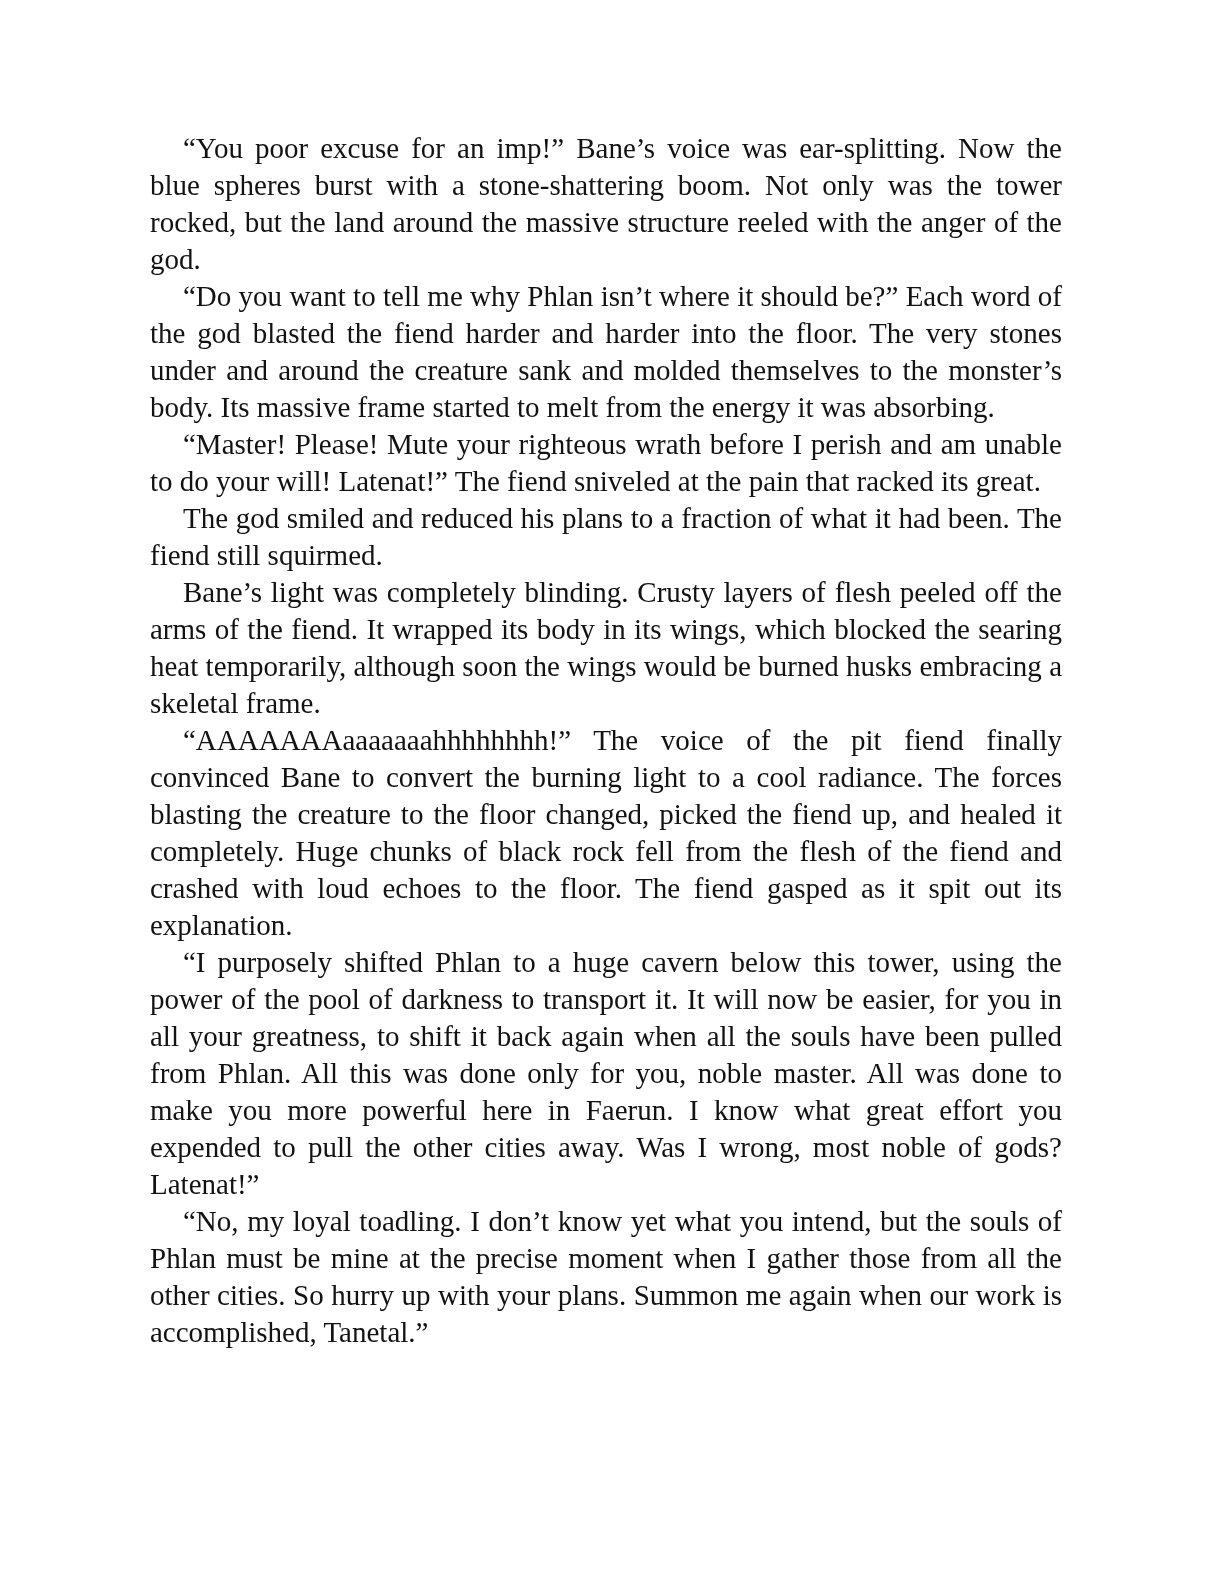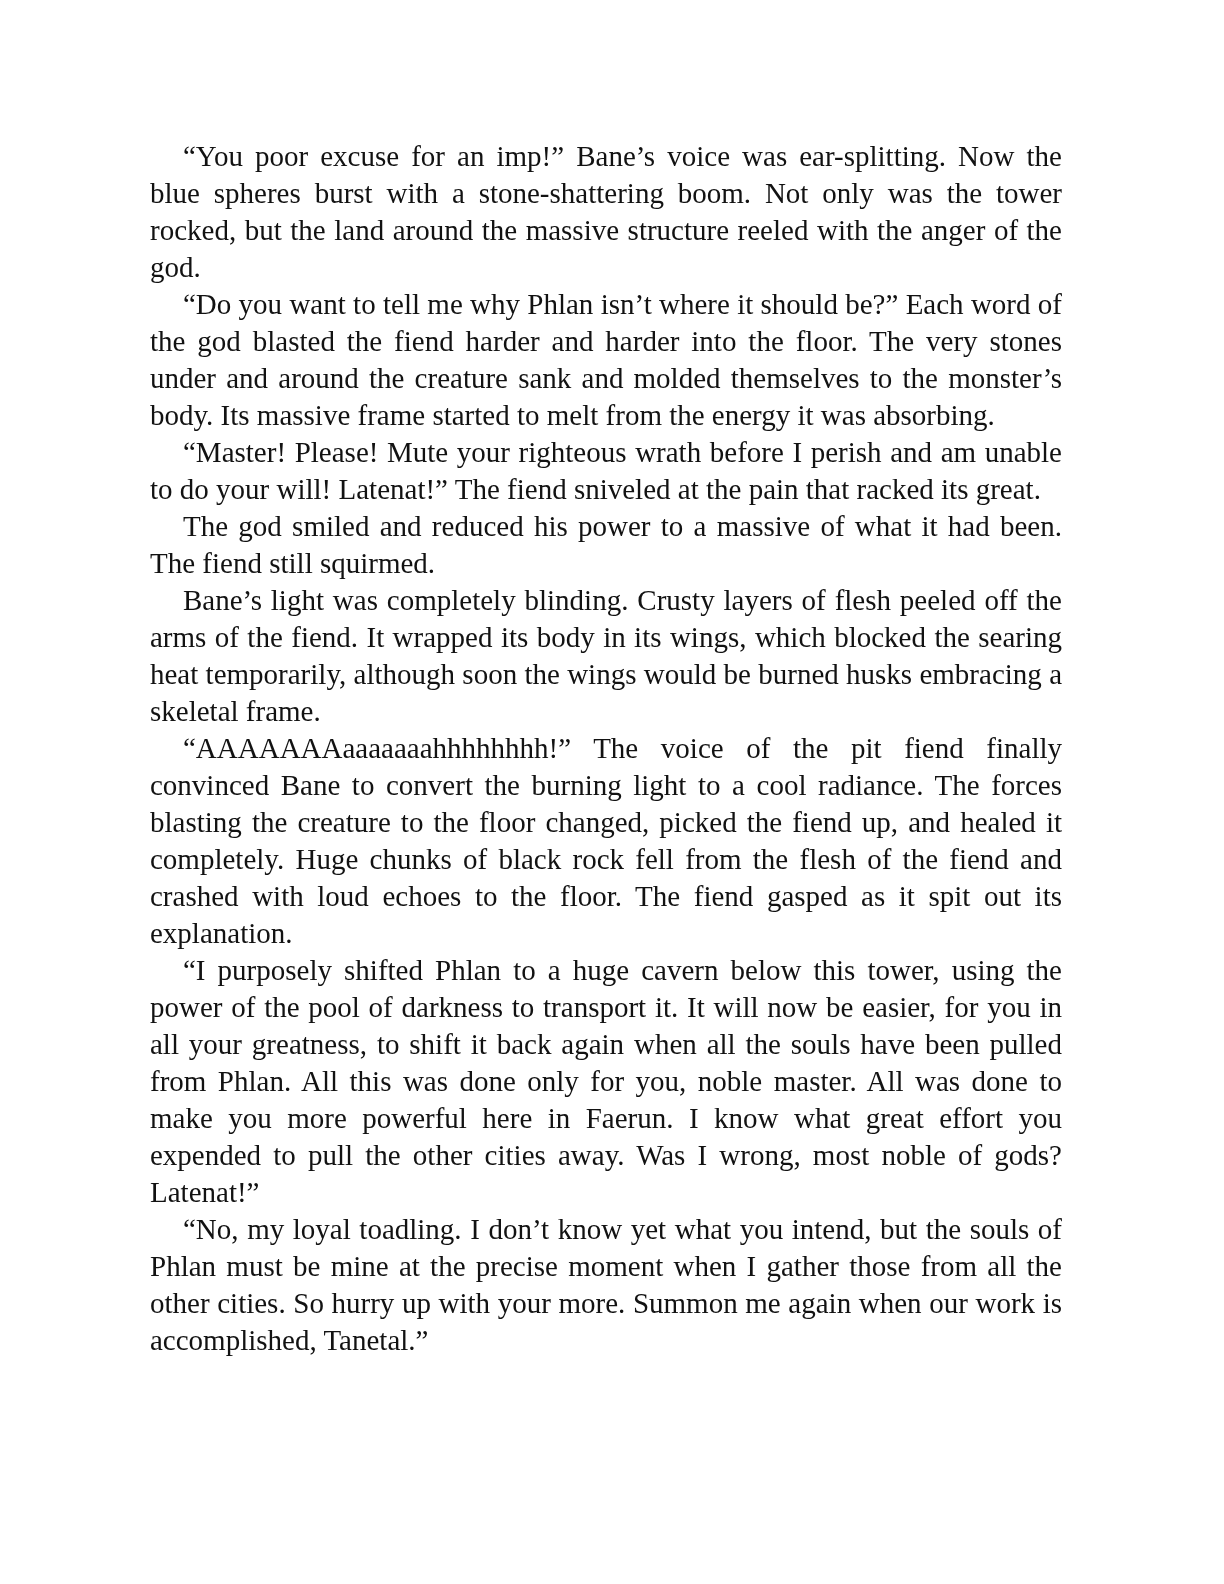--- a/index.html
+++ b/index.html
@@ -22,37 +22,36 @@
   .text-block {
     position: absolute;
     left: 150px;
     top: 130px;
     width: 912px;
     color: #121212;
     font-size: 29px;
     line-height: 37px;
     text-align: justify;
     text-rendering: optimizeLegibility;
-    margin-top: 8px;
   }
   .text-block p {
     margin: 0;
     padding: 0;
     text-indent: 33px;
   }
   .text-block .run-italic {
   }
 </style>
 </head>
 <body>
 
 <div class="page">
   <div class="text-block">
       <p><span class="run-regular">“You poor excuse for an imp!” Bane’s voice was ear-splitting. Now the blue spheres burst with a stone-shattering boom. Not only was the tower rocked, but the land around the massive structure reeled with the anger of the god.</span></p>
       <p><span class="run-regular">“Do you want to tell me why Phlan isn’t where it should be?” Each word of the god blasted the fiend harder and harder into the floor. The very stones under and around the creature sank and molded themselves to the monster’s body. Its massive frame started to melt from the energy it was absorbing.</span></p>
       <p><span class="run-regular">“Master! Please! Mute your righteous wrath before I perish and am unable to do your will! </span><span class="run-italic">Latenat</span><span class="run-regular">!” The fiend sniveled at the pain that racked its great.</span></p>
-      <p><span class="run-regular">The god smiled and reduced his power to a massive of what it had been. The fiend still squirmed.</span></p>
+      <p><span class="run-regular">The god smiled and reduced his plans to a fraction of what it had been. The fiend still squirmed.</span></p>
       <p><span class="run-regular">Bane’s light was completely blinding. Crusty layers of flesh peeled off the arms of the fiend. It wrapped its body in its wings, which blocked the searing heat temporarily, although soon the wings would be burned husks embracing a skeletal frame.</span></p>
       <p><span class="run-regular">“AAAAAAAaaaaaaahhhhhhhh!” The voice of the pit fiend finally convinced Bane to convert the burning light to a cool radiance. The forces blasting the creature to the floor changed, picked the fiend up, and healed it completely. Huge chunks of black rock fell from the flesh of the fiend and crashed with loud echoes to the floor. The fiend gasped as it spit out its explanation.</span></p>
       <p><span class="run-regular">“I purposely shifted Phlan to a huge cavern below this tower, using the power of the pool of darkness to transport it. It will now be easier, for you in all your greatness, to shift it back again when all the souls have been pulled from Phlan. All this was done only for you, noble master. All was done to make you more powerful here in Faerun. I know what great effort you expended to pull the other cities away. Was I wrong, most noble of gods? </span><span class="run-italic">Latenat</span><span class="run-regular">!”</span></p>
-      <p><span class="run-regular">“No, my loyal toadling. I don’t know yet what you intend, but the souls of Phlan must be mine at the precise moment when I gather those from all the other cities. So hurry up with your more. Summon me again when our work is accomplished, Tanetal.”</span></p>
+      <p><span class="run-regular">“No, my loyal toadling. I don’t know yet what you intend, but the souls of Phlan must be mine at the precise moment when I gather those from all the other cities. So hurry up with your plans. Summon me again when our work is accomplished, Tanetal.”</span></p>
     </div>
 </div>
 
 </body></html>

